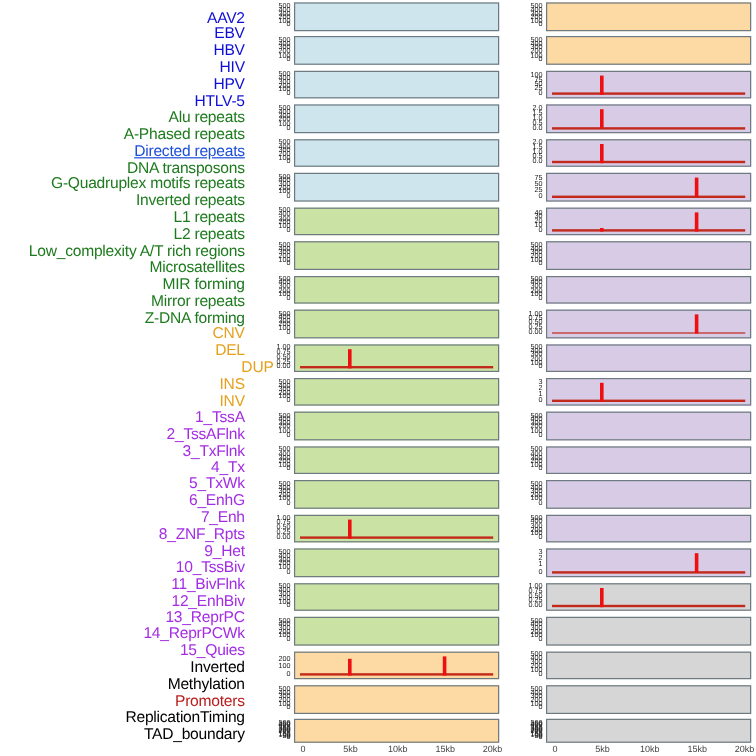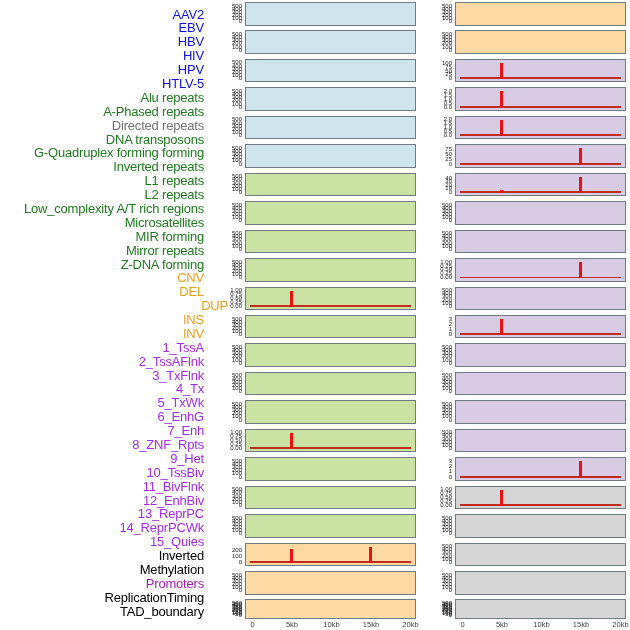--- a/index.html
+++ b/index.html
@@ -59,23 +59,23 @@
 <div id="fig">
   <div id="labels">
       <div class="row-label" style="top: 7.6px; color: rgb(15, 15, 216);">AAV2</div>
       <div class="row-label" style="top: 21.484px; color: rgb(15, 15, 216);">EBV</div>
       <div class="row-label" style="top: 35.368px; color: rgb(15, 15, 216);">HBV</div>
       <div class="row-label" style="top: 49.252px; color: rgb(15, 15, 216);">HIV</div>
       <div class="row-label" style="top: 63.136px; color: rgb(15, 15, 216);">HPV</div>
       <div class="row-label" style="top: 77.02px; color: rgb(15, 15, 216);">HTLV-5</div>
       <div class="row-label" style="top: 90.904px; color: rgb(30, 122, 30);">Alu repeats</div>
       <div class="row-label" style="top: 104.788px; color: rgb(30, 122, 30);">A-Phased repeats</div>
-      <div class="row-label" style="top: 118.672px; color: #737373;">Directed repeats</div>
+      <div class="row-label" style="top: 118.672px; color: #1d4ed8; text-decoration: underline;">Directed repeats</div>
       <div class="row-label" style="top: 132.556px; color: rgb(30, 122, 30);">DNA transposons</div>
-      <div class="row-label" style="top: 146.44px; color: rgb(30, 122, 30);">G-Quadruplex forming forming</div>
+      <div class="row-label" style="top: 146.44px; color: rgb(30, 122, 30);">G-Quadruplex motifs repeats</div>
       <div class="row-label" style="top: 160.324px; color: rgb(30, 122, 30);">Inverted repeats</div>
       <div class="row-label" style="top: 174.208px; color: rgb(30, 122, 30);">L1 repeats</div>
       <div class="row-label" style="top: 188.092px; color: rgb(30, 122, 30);">L2 repeats</div>
       <div class="row-label" style="top: 201.976px; color: rgb(30, 122, 30);">Low_complexity A/T rich regions</div>
       <div class="row-label" style="top: 215.86px; color: rgb(30, 122, 30);">Microsatellites</div>
       <div class="row-label" style="top: 229.744px; color: rgb(30, 122, 30);">MIR forming</div>
       <div class="row-label" style="top: 243.628px; color: rgb(30, 122, 30);">Mirror repeats</div>
       <div class="row-label" style="top: 257.512px; color: rgb(30, 122, 30);">Z-DNA forming</div>
       <div class="row-label" style="top: 271.396px; color: rgb(229, 161, 29);">CNV</div>
       <div class="row-label" style="top: 285.28px; color: rgb(229, 161, 29);">DEL</div>
@@ -92,21 +92,21 @@
       <div class="row-label" style="top: 438.004px; color: rgb(163, 44, 228);">8_ZNF_Rpts</div>
       <div class="row-label" style="top: 451.888px; color: rgb(163, 44, 228);">9_Het</div>
       <div class="row-label" style="top: 465.772px; color: rgb(163, 44, 228);">10_TssBiv</div>
       <div class="row-label" style="top: 479.656px; color: rgb(163, 44, 228);">11_BivFlnk</div>
       <div class="row-label" style="top: 493.54px; color: rgb(163, 44, 228);">12_EnhBiv</div>
       <div class="row-label" style="top: 507.424px; color: rgb(163, 44, 228);">13_ReprPC</div>
       <div class="row-label" style="top: 521.308px; color: rgb(163, 44, 228);">14_ReprPCWk</div>
       <div class="row-label" style="top: 535.192px; color: rgb(163, 44, 228);">15_Quies</div>
       <div class="row-label" style="top: 549.076px; color: rgb(0, 0, 0);">Inverted</div>
       <div class="row-label" style="top: 562.96px; color: rgb(0, 0, 0);">Methylation</div>
-      <div class="row-label" style="top: 576.844px; color: #a21caf;">Promoters</div>
+      <div class="row-label" style="top: 576.844px; color: #b91c1c;">Promoters</div>
       <div class="row-label" style="top: 590.728px; color: rgb(0, 0, 0);">ReplicationTiming</div>
       <div class="row-label" style="top: 604.612px; color: rgb(0, 0, 0);">TAD_boundary</div>
     </div>
   <div id="col-left">
       <div class="track" style="left: 244.5px; top: 2px; width: 171.5px; height: 23.5px; background: rgb(207, 229, 238);"></div>
       <div class="ytick" style="left: 216px; top: 18.3px; color: rgb(34, 34, 34);">0</div>
       <div class="ytick" style="left: 216px; top: 15.1571px; color: rgb(34, 34, 34);">100</div>
       <div class="ytick" style="left: 216px; top: 12.0143px; color: rgb(34, 34, 34);">200</div>
       <div class="ytick" style="left: 216px; top: 8.87143px; color: rgb(34, 34, 34);">300</div>
       <div class="ytick" style="left: 216px; top: 5.72857px; color: rgb(34, 34, 34);">400</div>

